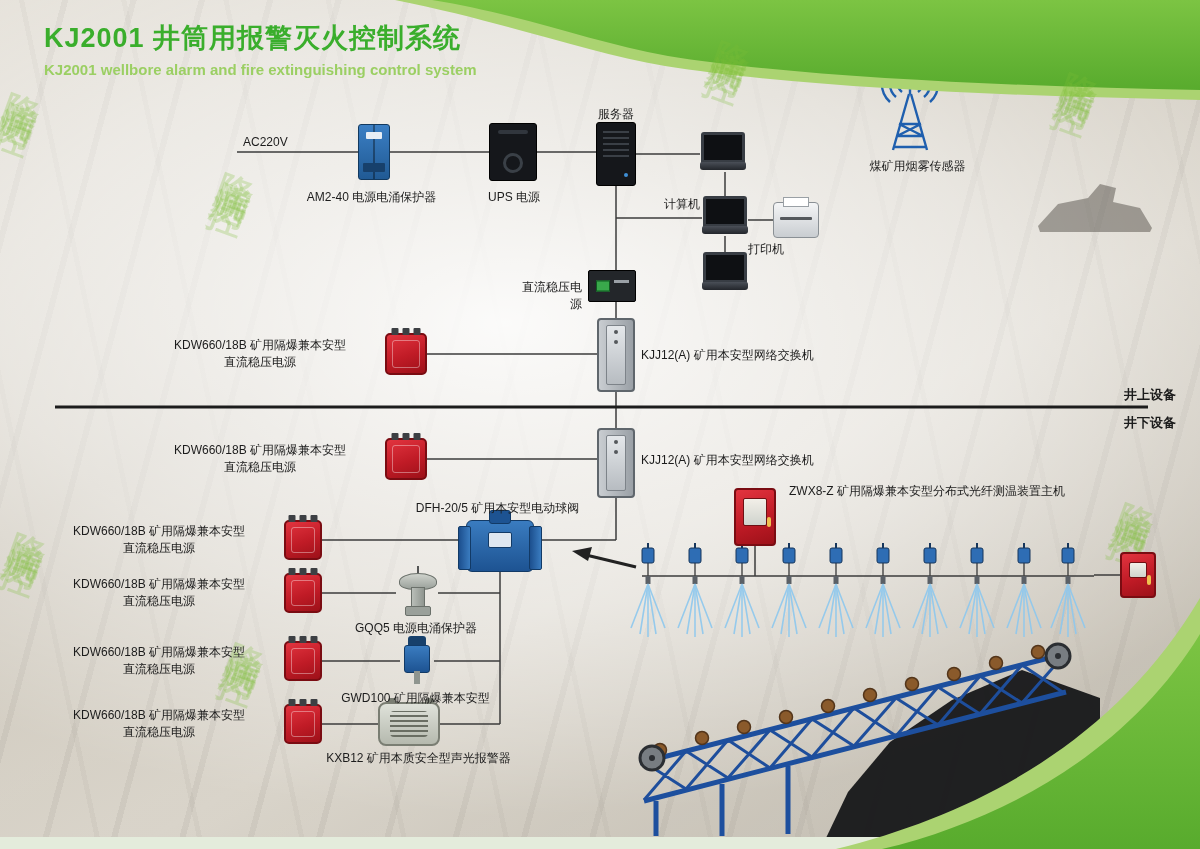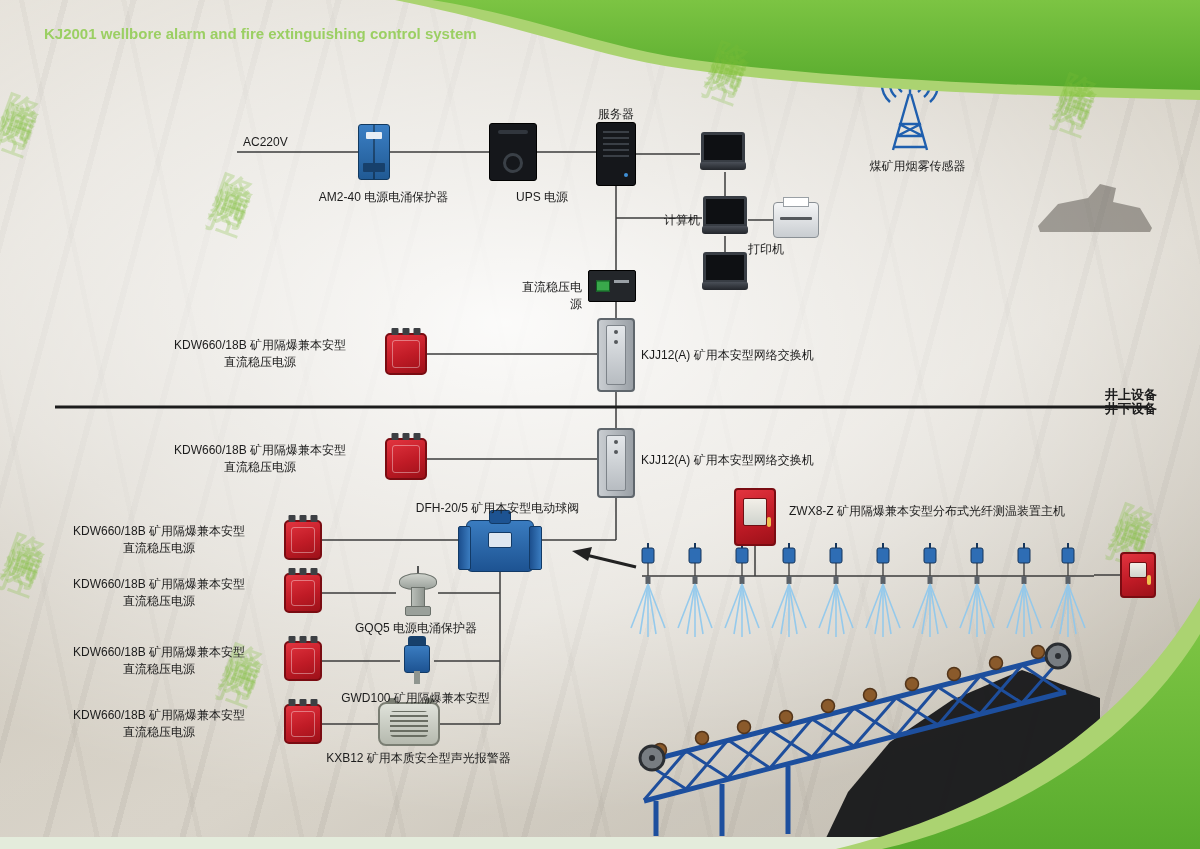--- a/index.html
+++ b/index.html
@@ -17,21 +17,21 @@
   
   .wm{position:absolute;z-index:3;writing-mode:vertical-rl;transform:rotate(20deg);transform-origin:top left;
       font-size:36px;font-weight:700;letter-spacing:9px;color:rgba(125,190,55,.26);pointer-events:none;}
   
   .titlebox{position:absolute;left:44px;top:20px;z-index:6;}
   .title{font-size:27px;font-weight:700;color:#3aae2c;letter-spacing:1px;}
   .subtitle{font-size:15px;font-weight:700;color:#9bcf63;margin-top:5px;}
   
   .label{position:absolute;z-index:5;font-size:12px;line-height:1.4;color:#1c1c1c;}
   .center{text-align:center;} .right{text-align:right;}
-  .zone{font-weight:700;font-size:13px;}
+  .zone{font-weight:700;font-size:13px;margin-left:19px;}
   
   .dev{position:absolute;z-index:4;box-sizing:border-box;}
   .surge{background:linear-gradient(180deg,#3b7fc4,#205a94),linear-gradient(90deg,transparent 46%,rgba(0,0,0,.35) 46% 54%,transparent 54%);
          background-blend-mode:multiply;border:1px solid #12395f;border-radius:3px;}
   .surge::before{content:"";position:absolute;top:7px;left:50%;transform:translateX(-50%);width:16px;height:7px;background:#e8eef5;border-radius:1px;}
   .surge::after{content:"";position:absolute;bottom:7px;left:4px;right:4px;height:9px;background:#174req;background:#17406b;border-radius:1px;}
   .tower{background:#15171b;border:1px solid #000;border-radius:3px;}
   .ups::before{content:"";position:absolute;top:6px;left:8px;right:8px;height:4px;background:#31363d;border-radius:2px;}
   .ups::after{content:"";position:absolute;bottom:7px;left:50%;transform:translateX(-50%);width:14px;height:14px;border:3px solid #3a4047;border-radius:50%;}
   .server::before{content:"";position:absolute;top:8px;left:6px;right:6px;height:30px;
@@ -175,20 +175,21 @@
 
 <span class="wm" style="left:14px;top:60px">隆腾测控</span>
 <span class="wm" style="left:20px;top:500px">隆腾测控</span>
 <span class="wm" style="left:228px;top:140px">隆腾测控</span>
 <span class="wm" style="left:238px;top:610px">隆腾测控</span>
 <span class="wm" style="left:724px;top:8px">隆腾测控</span>
 <span class="wm" style="left:1072px;top:40px">隆腾测控</span>
 <span class="wm" style="left:1128px;top:470px">隆腾测控</span>
 
 <div class="titlebox">
+  <div class="title">KJ2001 井筒用报警灭火控制系统</div>
   <div class="subtitle">KJ2001 wellbore alarm and fire extinguishing control system</div>
 </div>
 
 <div class="dev surge" style="left:358px;top:124px;width:32px;height:56px"></div>
 <div class="dev tower ups" style="left:489px;top:123px;width:48px;height:58px"></div>
 <div class="dev tower server" style="left:596px;top:122px;width:40px;height:64px"></div>
 <div class="dev laptop" style="left:700px;top:132px">
     <div class="scr"></div>
     <div class="base"></div>
   </div>
@@ -225,45 +226,45 @@
 </div>
 <div class="dev gwd" style="left:400px;top:636px;width:34px;height:50px">
   <div class="gw-top"></div>
     <div class="gw-body"></div>
     <div class="gw-tip"></div>
 </div>
 <div class="dev alarm" style="left:378px;top:702px;width:62px;height:44px"></div>
 <div class="dev zwx8" style="left:1120px;top:552px;width:36px;height:46px"></div>
 
 <div class="label" style="left:243px;top:134px;width:80px">AC220V</div>
-<div class="label center" style="left:296px;top:189px;width:175px">AM2-40 电源电涌保护器</div>
-<div class="label center" style="left:506px;top:189px;width:72px">UPS 电源</div>
+<div class="label center" style="left:284px;top:189px;width:175px">AM2-40 电源电涌保护器</div>
+<div class="label center" style="left:478px;top:189px;width:72px">UPS 电源</div>
 <div class="label center" style="left:590px;top:106px;width:52px">服务器</div>
-<div class="label right" style="left:645px;top:212px;width:55px">计算机</div>
+<div class="label right" style="left:645px;top:196px;width:55px">计算机</div>
 <div class="label center" style="left:743px;top:241px;width:46px">打印机</div>
 <div class="label center" style="left:845px;top:158px;width:145px">煤矿用烟雾传感器</div>
 <div class="label right" style="left:512px;top:279px;width:70px">直流稳压电源</div>
 
 <div class="label center" style="left:158px;top:337px;width:204px">
   <div>KDW660/18B 矿用隔爆兼本安型</div>
     <div>直流稳压电源</div>
 </div>
 <div class="label" style="left:641px;top:347px;width:230px">KJJ12(A) 矿用本安型网络交换机</div>
 
 <div class="label zone" style="left:1105px;top:386px;width:70px">井上设备</div>
-<div class="label zone" style="left:1105px;top:400px;width:70px">井下设备</div>
+<div class="label zone" style="left:1105px;top:414px;width:70px">井下设备</div>
 
 <div class="label center" style="left:158px;top:442px;width:204px">
   <div>KDW660/18B 矿用隔爆兼本安型</div>
     <div>直流稳压电源</div>
 </div>
 <div class="label" style="left:641px;top:452px;width:230px">KJJ12(A) 矿用本安型网络交换机</div>
 
 <div class="label center" style="left:400px;top:500px;width:195px">DFH-20/5 矿用本安型电动球阀</div>
-<div class="label" style="left:789px;top:503px;width:360px">ZWX8-Z 矿用隔爆兼本安型分布式光纤测温装置主机</div>
+<div class="label" style="left:789px;top:483px;width:360px">ZWX8-Z 矿用隔爆兼本安型分布式光纤测温装置主机</div>
 
 <div class="label center" style="left:56px;top:523px;width:206px">
   <div>KDW660/18B 矿用隔爆兼本安型</div>
     <div>直流稳压电源</div>
 </div>
 <div class="label center" style="left:56px;top:576px;width:206px">
   <div>KDW660/18B 矿用隔爆兼本安型</div>
     <div>直流稳压电源</div>
 </div>
 <div class="label center" style="left:56px;top:644px;width:206px">

